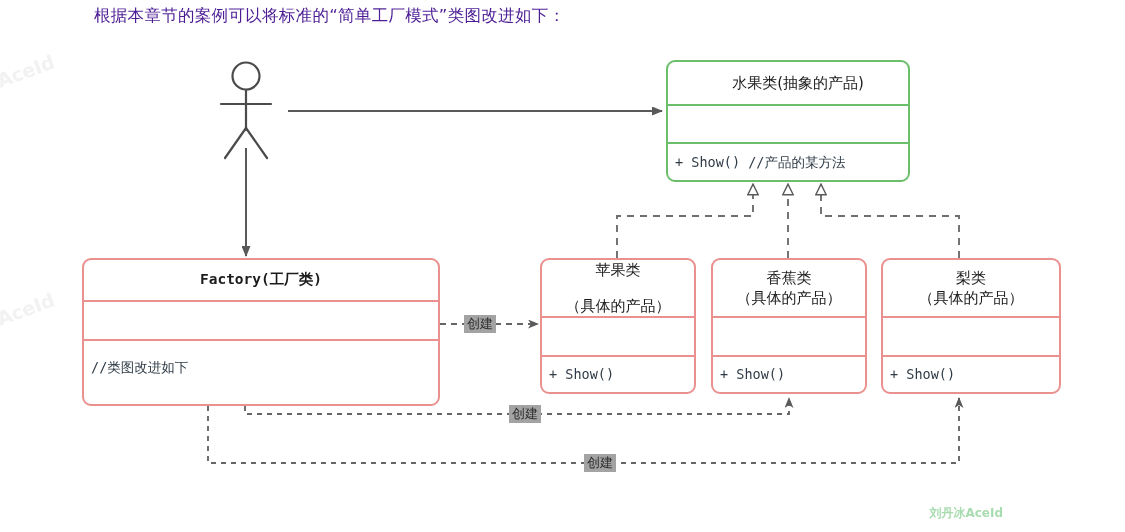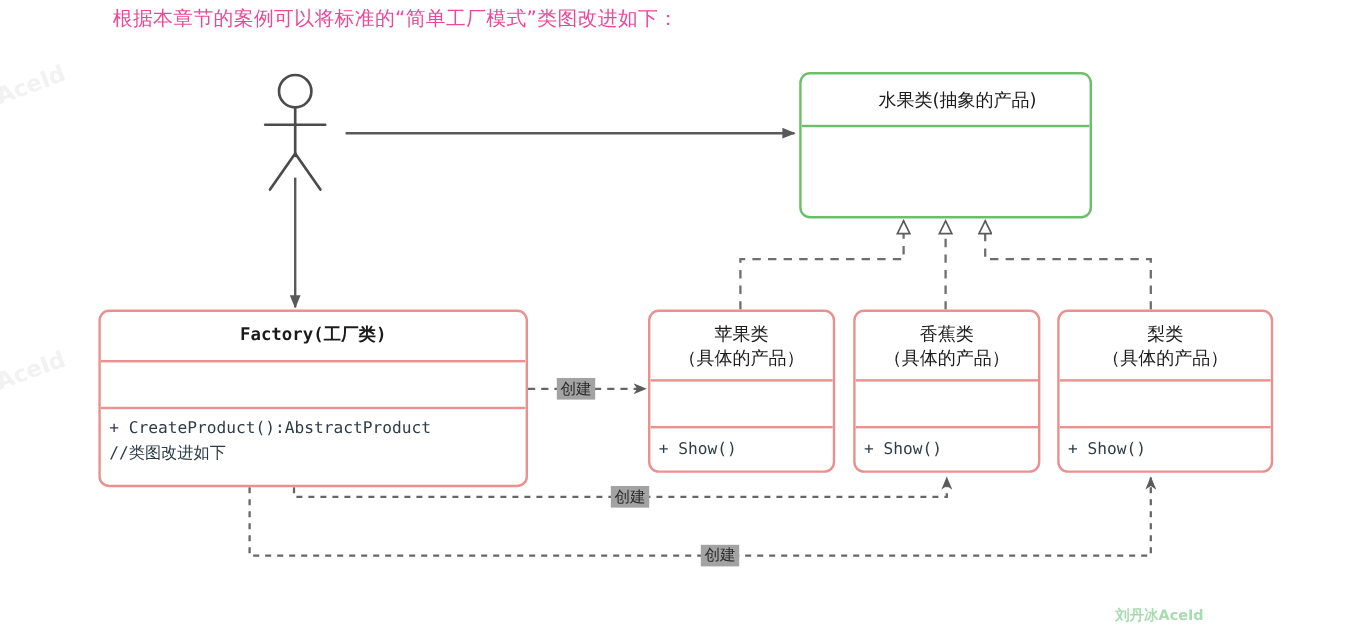--- a/index.html
+++ b/index.html
@@ -22,21 +22,21 @@
     width: 1125px;
     height: 532px;
   }
 
   
   .heading {
     position: absolute;
     left: 94px;
     top: 5px;
     font-size: 16.5px;
-    color: #ec4899;
+    color: #4c1d95;
     letter-spacing: 0.3px;
     white-space: nowrap;
     font-family: "DejaVu Sans", "Liberation Sans", sans-serif;
   }
 
   
   .uml-box {
     position: absolute;
     box-sizing: border-box;
     background: #ffffff;
@@ -173,37 +173,39 @@
 
 <div class="heading">根据本章节的案例可以将标准的“简单工厂模式”类图改进如下：</div>
 
 <div class="uml-box green" style="left:666px; top:60px; width:244px; height:122px;">
   <div class="uml-row uml-title" style="height:42px;padding-left:20px;">
     <span>水果类(抽象的产品)</span>
   </div>
   <div class="uml-row uml-empty" style="height:38px;">
     <span></span>
   </div>
+  <div class="uml-row uml-members" style="height:38px;">
+    <span class="member-line mixed-cn">+ Show() //产品的某方法</span>
+  </div>
 </div>
 
 <div class="uml-box pink" style="left:82px; top:258px; width:358px; height:148px;">
   <div class="uml-row uml-title uml-mono-title" style="height:40px;">
     <span>Factory(工厂类)</span>
   </div>
   <div class="uml-row uml-empty" style="height:39px;">
     <span></span>
   </div>
   <div class="uml-row uml-members" style="height:55px;">
-    <span class="member-line">+ CreateProduct():AbstractProduct</span>
     <span class="member-line comment mixed-cn">//类图改进如下</span>
   </div>
 </div>
 
 <div class="uml-box pink" style="left:540px; top:258px; width:156px; height:136px;">
-  <div class="uml-row uml-title" style="height:56px;">
+  <div class="uml-row uml-title" style="height:56px;justify-content:space-between;">
     <span>苹果类</span>
     <span class="line2">（具体的产品）</span>
   </div>
   <div class="uml-row uml-empty" style="height:39px;">
     <span></span>
   </div>
   <div class="uml-row uml-members" style="height:37px;">
     <span class="member-line">+ Show()</span>
   </div>
 </div>

